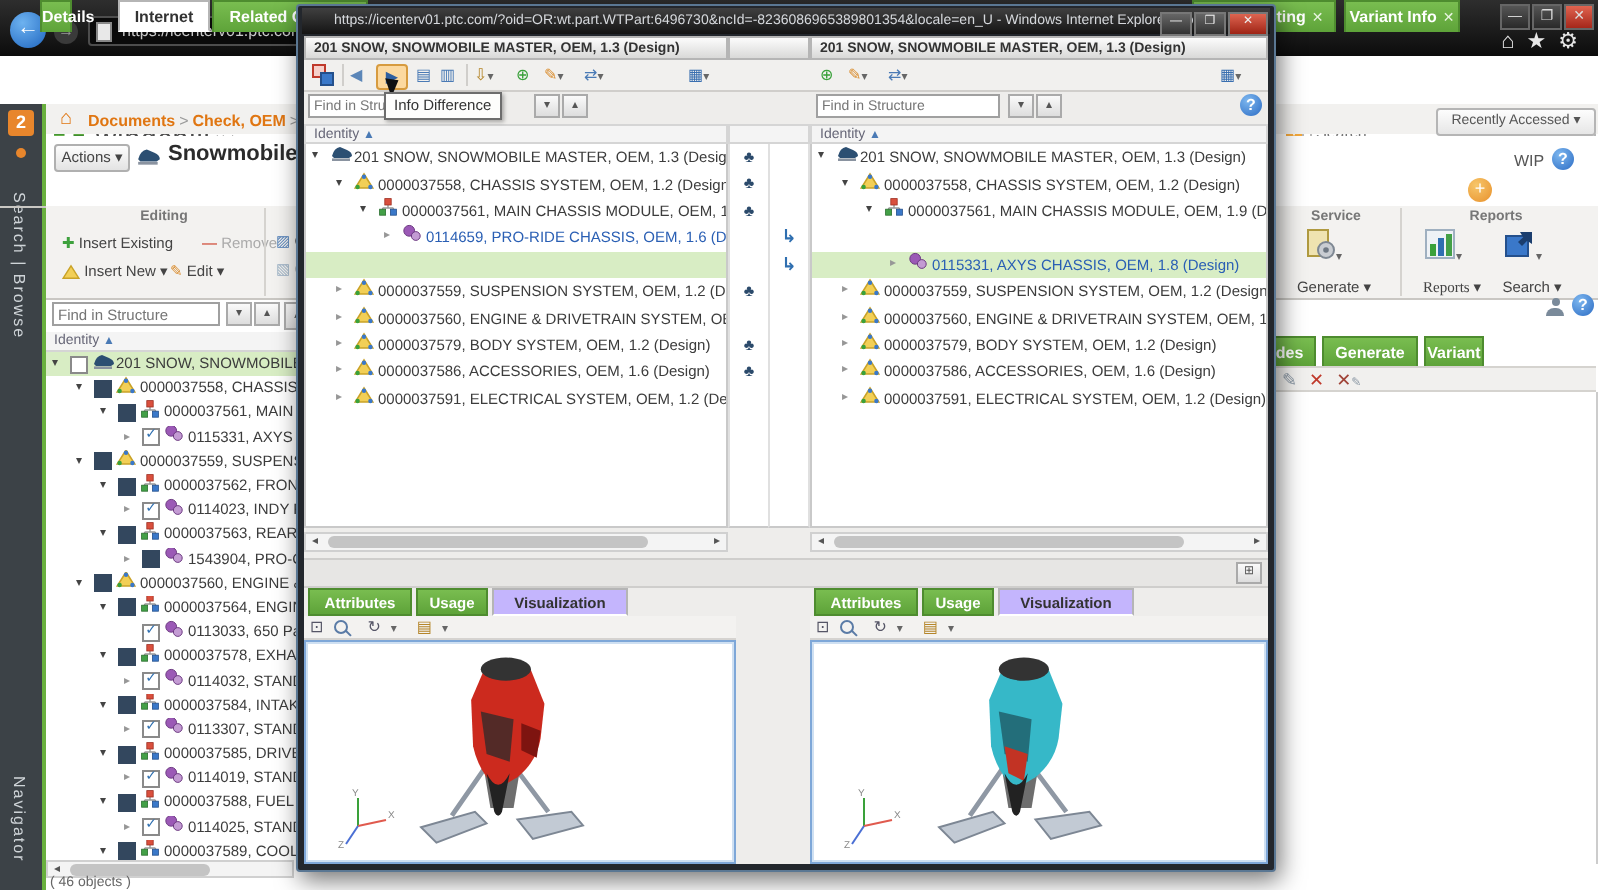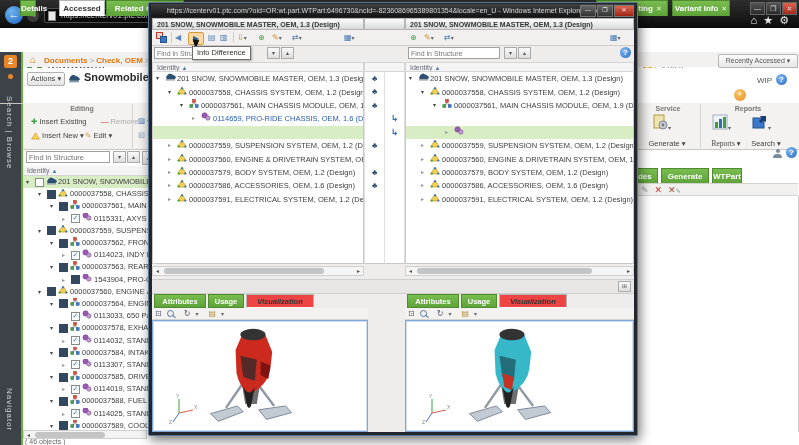--- a/index.html
+++ b/index.html
@@ -167,21 +167,21 @@
 
   #psep{left:0;top:261px;width:482px;height:13px;background:#e7e6e4;border-top:1px solid #cfcecc;border-bottom:1px solid #cfcecc;}
   #psep-btn{left:466px;top:263px;width:11px;height:9px;background:linear-gradient(#fafafa,#ddd);border:1px solid #aaa;font-size:6px;line-height:8px;text-align:center;color:#555;}
 
   .ppanel{position:absolute;top:276px;height:138px;}
   #ppanel-left{left:0;width:216px;}
   #ppanel-right{left:253px;width:229px;}
   .ptabs{position:absolute;left:0;top:0;height:14px;width:100%;border-bottom:1px solid #b5b5b5;}
   .ptab{position:absolute;top:0;height:14px;box-sizing:border-box;padding-top:2px;font-size:7.5px;font-weight:bold;text-align:center;}
   .ptab.green{background:linear-gradient(#79bd50,#5ea339);border:1px solid #4e8c2f;color:#fff;}
-  .ptab.active{background:#ef4444;border:1px solid #b5b5b5;border-bottom:1px solid #fff;color:#333;font-style:italic;}
+  .ptab.active{background:#c4b5fd;border:1px solid #b5b5b5;border-bottom:1px solid #fff;color:#333;}
   .ptab.t1{left:2px;width:52px;}
   .ptab.t2{left:56px;width:36px;}
   .ptab.t3{left:94px;width:68px;}
   .viztb{position:absolute;left:0;top:14px;width:100%;height:12px;background:#f3f2f0;border-bottom:1px solid #d5d3d0;font-size:8px;color:#556;padding:1px 3px;box-sizing:border-box;}
   .viztb span{margin-right:5px;}
   .viewport{position:absolute;left:0;top:26px;right:0;bottom:0;background:#fff;border:1px solid #7ea7d8;box-shadow:inset 0 0 0 1px #cfe0f2;}
   .sledwrap{position:absolute;top:2px;}
   #ppanel-left .sledwrap{left:38px;}
   #ppanel-right .sledwrap{left:44px;}
   .triad{position:absolute;left:16px;bottom:6px;}
@@ -235,21 +235,21 @@
 <div class="abs" id="title-sled"><svg width="13" height="10" viewBox="0 0 12 9">
       <path d="M1 6Q2 2 5 1.5L8.5 3Q11 4 11 6L9.5 7H2Z" fill="#2c4f72"></path>
       <rect x="1" y="7.2" width="9" height="1.3" fill="#8a93a0"></rect>
     </svg></div>
 <div class="abs nowrap" id="page-title">Snowmobile - 201 SN</div>
 <div class="abs" id="wip-label">WIP</div>
 <div class="abs helpc" id="wip-help">?</div>
 
 <div class="abs" id="tabs-row"></div>
 <div class="abs gtab" id="tab-details">Details</div>
-<div class="abs wtab" id="tab-structure">Accessed</div>
+<div class="abs wtab" id="tab-structure">Internet</div>
 <div class="abs gtab nowrap" id="tab-related">Related Objects</div>
 <div class="abs gtab nowrap" id="tab-bomcosting"><span>BOM Costing</span><span class="x">✕</span></div>
 <div class="abs gtab nowrap" id="tab-variant"><span>Variant Info</span><span class="x">✕</span></div>
 <div class="abs" id="add-tab">+</div>
 
 <div class="abs" id="ribbon">
   <div class="abs grp-hdr" style="left:5px;top:2px;width:108px;">Editing</div>
   <div class="abs rib-item" style="left:8px;top:14px;"><span class="gplus">✚</span> <span>Insert Existing</span></div>
   <div class="abs rib-item dis" style="left:78px;top:14px;"><span class="gminus">—</span> <span>Remove</span></div>
   <div class="abs rib-item" style="left:8px;top:28px;"><svg class="rib-ico" width="9" height="8" viewBox="0 0 10 9">
@@ -286,21 +286,21 @@
 <div class="abs" id="find-row"></div>
 <input class="abs" id="bg-find" placeholder="Find in Structure" style="">
 <div class="abs stepbtn" id="bg-find-dn">▾</div>
 <div class="abs stepbtn" id="bg-find-up">▴</div>
 <div class="abs" id="bg-find-all">All</div>
 <div class="abs" id="person-ico"></div>
 <div class="abs helpc" id="panel-help">?</div>
 
 <div class="abs gtab" id="tab-supersedes">Supersedes</div>
 <div class="abs gtab" id="tab-documents">Generate</div>
-<div class="abs gtab" id="tab-traces">WTPart</div>
+<div class="abs gtab" id="tab-traces">Variant</div>
 <div class="abs" id="right-tools">
   <span style="color:#8a97a4">✎</span><span style="color:#c0392b">✕</span><span style="color:#a04438">✕<span style="font-size:6px;color:#8a97a4">✎</span></span>
 </div>
 <div class="abs" id="right-panel"></div>
 
 <div class="abs nowrap" id="bg-tree-hdr"><span>Identity</span> <span class="sort">▲</span></div>
 <div class="abs" id="bg-tree">
     <div class="trow sel" style="padding-left:3px">
       <span class="arw o">▾</span>
       <span class="cb"></span>
@@ -709,20 +709,21 @@
             </svg></span>
           <span class="lbl">0000037561, MAIN CHASSIS MODULE, OEM, 1.9 (Desi</span>
         </div>
         <div class="trow"></div>
         <div class="trow sel" style="padding-left:39px">
           <span class="arw c">▸</span>
           <span class="tic"><svg width="10" height="9" viewBox="0 0 10 9">
               <circle cx="3.6" cy="3.4" r="2.7" fill="#9b59b6" stroke="#6d3a82" stroke-width=".5"></circle>
               <circle cx="6.9" cy="6" r="2.2" fill="#c39bd3" stroke="#6d3a82" stroke-width=".5"></circle>
             </svg></span>
+          <span class="lbl link">0115331, AXYS CHASSIS, OEM, 1.8 (Design)</span>
         </div>
         <div class="trow" style="padding-left:15px">
           <span class="arw c">▸</span>
           <span class="tic"><svg width="10" height="9" viewBox="0 0 10 9">
               <path d="M5 1 9.4 8H.6Z" fill="#f2cf56" stroke="#c9a227" stroke-width=".8"></path>
               <circle cx="5" cy="2.4" r="1.1" fill="#3a78c9"></circle>
               <circle cx="1.8" cy="7.5" r="1.1" fill="#3aa13a"></circle>
               <circle cx="8.2" cy="7.5" r="1.1" fill="#3a78c9"></circle>
             </svg></span>
           <span class="lbl">0000037559, SUSPENSION SYSTEM, OEM, 1.2 (Design)</span>

